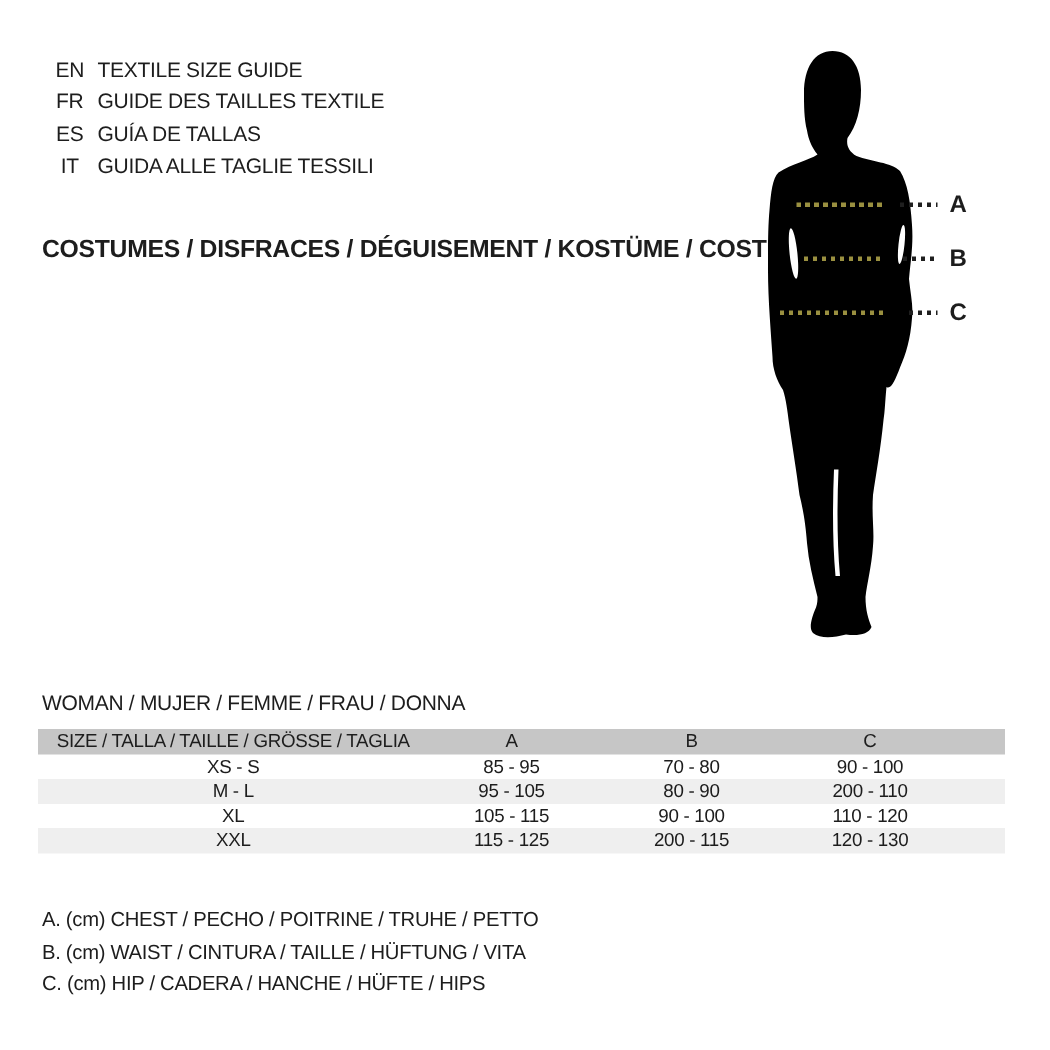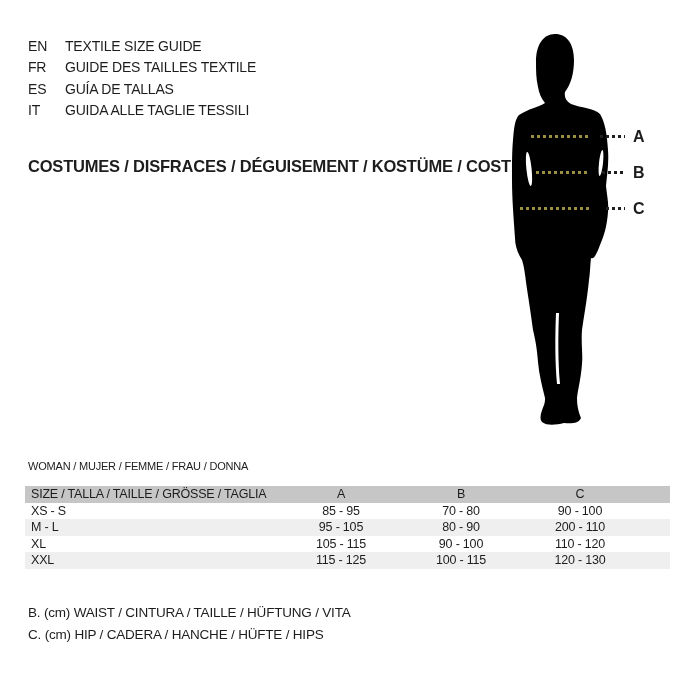--- a/index.html
+++ b/index.html
@@ -4,41 +4,41 @@
 <style>
   html,body{margin:0;padding:0;background:#fff;}
   .canvas{
     position:relative;width:700px;height:700px;background:#fff;
     font-family:"Liberation Sans",sans-serif;color:#1d1d1d;overflow:hidden;
     letter-spacing:-0.2px;
   }
   
   .langs{position:absolute;left:28px;top:35px;}
   .lang-row{display:flex;height:21.5px;align-items:center;font-size:14px;}
-  .lang-code{width:37px;flex:0 0 37px;}
+  .lang-code{width:37px;flex:0 0 37px;text-align:center;}
   
   .cat-title{position:absolute;left:28px;top:157px;font-size:16.5px;font-weight:700;white-space:nowrap;}
   
   .fig-svg{position:absolute;left:495px;top:32px;width:135px;height:396px;}
   .fig-svg .body{fill:var(--silhouette,#000);}
   .dash{position:absolute;height:3px;}
   .dash.on-body{background:repeating-linear-gradient(90deg,var(--dash-body,#9a9040) 0 3px,transparent 3px 6px);}
   .dash.outside{background:repeating-linear-gradient(90deg,var(--dash-out,#1f1f1f) 0 3px,transparent 3px 6px);}
   .marker{position:absolute;font-size:16px;font-weight:700;line-height:18px;}
   
-  .tbl-caption{position:absolute;left:28px;top:460px;font-size:11px;}
+  .tbl-caption{position:absolute;left:28px;top:460px;font-size:14px;}
   table.sizes{
     position:absolute;left:25px;top:486px;width:645px;
     border-collapse:collapse;table-layout:fixed;font-size:12.5px;
   }
   .sizes th,.sizes td{
     padding:0;font-weight:400;text-align:center;vertical-align:middle;
     height:16.6px;line-height:16.6px;white-space:nowrap;overflow:hidden;
   }
-  .sizes .size-col{text-align:left;padding-left:6px;}
+  .sizes .size-col{text-align:center;padding-left:6px;}
   .sizes thead tr{background:var(--header-bg,#c6c6c6);}
   .sizes tbody tr:nth-child(even){background:var(--alt-bg,#efefef);}
   
   .legend{position:absolute;left:28px;top:602px;font-size:13.5px;}
   .legend-line{height:21.5px;line-height:21.5px;white-space:nowrap;}
 </style>
 </head>
 <body>
 
 <div class="canvas">
@@ -150,25 +150,26 @@
       <tr>
         <td class="size-col">XL</td>
         <td>105 - 115</td>
         <td>90 - 100</td>
         <td>110 - 120</td>
         <td></td>
       </tr>
       <tr>
         <td class="size-col">XXL</td>
         <td>115 - 125</td>
-        <td>100 - 115</td>
+        <td>200 - 115</td>
         <td>120 - 130</td>
         <td></td>
       </tr>
     </tbody>
   </table>
 
   <div class="legend">
+    <div class="legend-line">A. (cm) CHEST / PECHO / POITRINE / TRUHE / PETTO</div>
     <div class="legend-line">B. (cm) WAIST / CINTURA / TAILLE / HÜFTUNG / VITA</div>
     <div class="legend-line">C. (cm) HIP / CADERA / HANCHE / HÜFTE / HIPS</div>
   </div>
 
 </div>
 
 </body></html>

